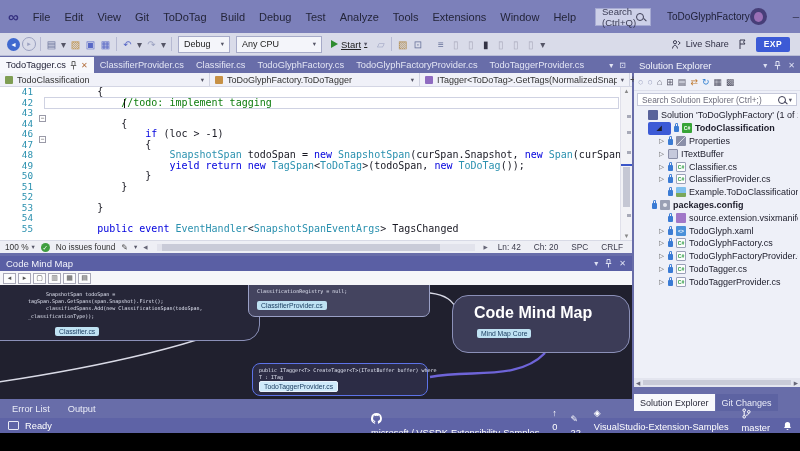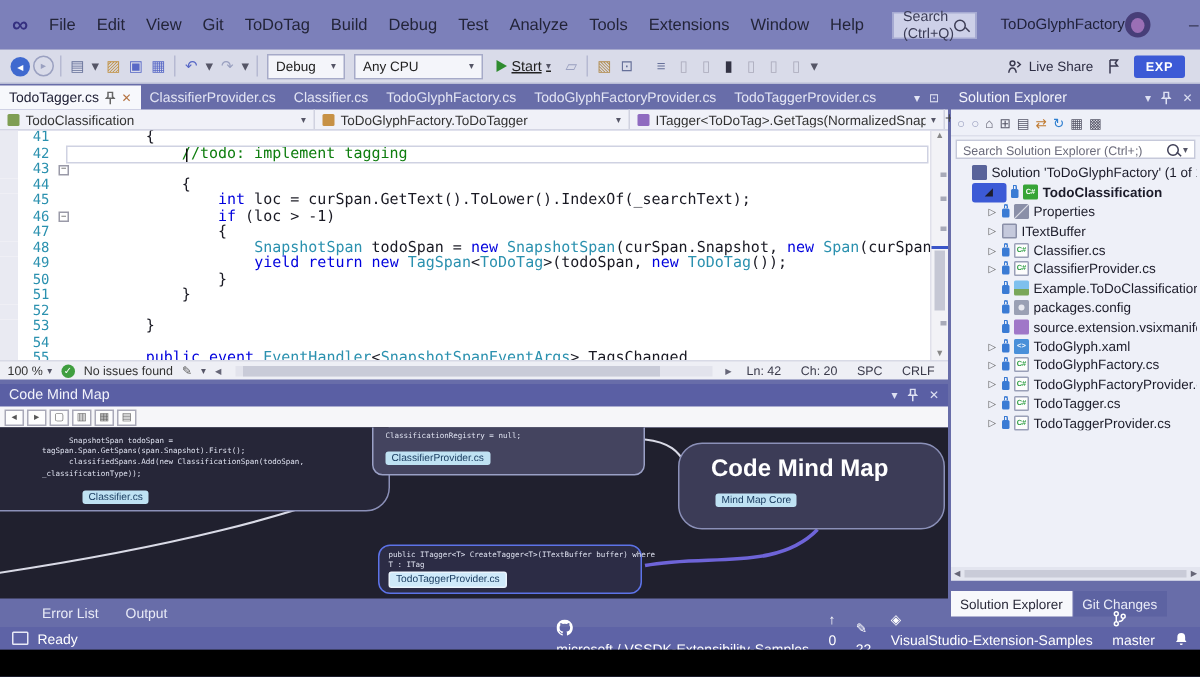--- a/index.html
+++ b/index.html
@@ -51,21 +51,21 @@
   .bseg .lbl{white-space:nowrap;overflow:hidden;flex:1;}
   .bseg .car{color:#556;font-size:6.5px;}
   .bicon{width:8px;height:8px;flex:none;border-radius:1px;}
   .bicon.project-icon{background:#7f9e53;}
   .bicon.class-icon{background:#c79145;}
   .bicon.method-icon{background:#8f6bc0;}
   #bplus{flex:1;display:flex;align-items:center;justify-content:center;font-size:10px;color:#444;}
 
   
   #editor{position:absolute;left:0;top:87px;width:620px;height:153px;background:#fff;overflow:hidden;font-family:"DejaVu Sans Mono",monospace;}
-  .crow{display:flex;height:10.5px;}
+  .crow{display:flex;height:10.5px;align-items:center;}
   .cind{width:12px;background:#e9eaf2;flex:none;}
   .cnum{width:26px;flex:none;font-size:9.3px;color:#2b91af;text-align:right;padding-right:5px;line-height:10.5px;box-sizing:border-box;}
   .cout{width:11px;flex:none;position:relative;}
   .fold{position:absolute;left:1px;top:1.5px;width:7px;height:7px;border:1px solid #9a9aa8;box-sizing:border-box;background:#fff;}
   .fold::before{content:"\2212";position:absolute;left:0;top:-0.5px;width:5px;font-size:6px;line-height:6px;color:#555;text-align:center;}
   pre.ctxt{margin:0;font-size:10px;line-height:10.5px;white-space:pre;}
   .tok-k{color:#0101dd;}.tok-y{color:#2b91af;}.tok-c{color:#0e7d0e;}.tok-p{color:#191923;}
   #curline{position:absolute;left:44px;right:1px;top:10px;height:11.5px;border:1px solid #cfd2e2;box-sizing:border-box;pointer-events:none;}
   #caret{position:absolute;left:124px;top:12px;width:1px;height:8.5px;background:#111;}
 
@@ -102,21 +102,21 @@
   #reg-code{left:257px;top:3px;}
   #prov-code{left:259px;top:82px;line-height:7px;}
   .badge{position:absolute;background:#bfe2f3;color:#173a5e;font-size:6.8px;padding:1px 4px;border-radius:2px;white-space:nowrap;}
   #clf-badge{left:55px;top:42px;}
   #reg-badge{left:257px;top:16px;}
   #center-badge{left:477px;top:44px;}
   #prov-badge{left:259px;top:96px;border:1px solid #eaf4fd;background:#cfeafa;}
   #center-title{position:absolute;left:474px;top:19px;font-size:16px;font-weight:600;color:#fff;}
 
   
-  #paneltabs{position:absolute;left:16px;top:399px;width:632px;height:19px;display:flex;gap:4px;align-items:center;padding-left:5px;}
+  #paneltabs{position:absolute;left:0;top:399px;width:632px;height:19px;display:flex;gap:4px;align-items:center;padding-left:5px;}
   .ptab{font-size:9.3px;color:#e9ebf7;padding:2px 7px;}
 
   
   #se{position:absolute;left:634px;top:57px;width:166px;height:361px;}
   #sehead{height:16px;display:flex;align-items:center;padding:0 5px;}
   #sebody{position:absolute;left:0;top:16px;width:166px;bottom:31px;background:#eef0f8;}
   #setools{height:17px;display:flex;align-items:center;gap:4px;padding:0 4px;border-bottom:1px solid #dddfeb;}
   .seti{font-size:9px;flex:none;}
   #sesearch{margin:2px 3px;height:13px;background:#fff;border:1px solid #c6c9da;display:flex;align-items:center;gap:3px;padding:0 4px;box-sizing:border-box;}
   #sesearch .ph{font-size:8.3px;color:#6a6a7a;white-space:nowrap;overflow:hidden;flex:1;}
@@ -326,26 +326,20 @@
           </span>
         </div>
         <div class="crow">
           <span class="cind"></span>
           <span class="cnum">44</span>
           <span class="cout"></span>
           <pre class="ctxt"><span class="tok-p">            {</span></pre>
         </div>
         <div class="crow">
           <span class="cind"></span>
-          <span class="cnum">45</span>
-          <span class="cout"></span>
-          <pre class="ctxt"><span class="tok-p">                </span><span class="tok-k">int</span><span class="tok-p"> loc = curSpan.GetText().ToLower().IndexOf(_searchText);</span></pre>
-        </div>
-        <div class="crow">
-          <span class="cind"></span>
           <span class="cnum">46</span>
           <span class="cout">
             <span class="fold"></span>
           </span>
           <pre class="ctxt"><span class="tok-p">                </span><span class="tok-k">if</span><span class="tok-p"> (loc &gt; -1)</span></pre>
         </div>
         <div class="crow">
           <span class="cind"></span>
           <span class="cnum">47</span>
           <span class="cout"></span>
@@ -551,21 +545,21 @@
             <span class="lock"></span>
             <span class="fi fi-cs"></span>
             <span class="tlabel">ClassifierProvider.cs</span>
           </div>
           <div class="trow" style="padding-left: 24px;">
             <span class="tarrow"></span>
             <span class="lock"></span>
             <span class="fi fi-image"></span>
             <span class="tlabel">Example.ToDoClassification.png</span>
           </div>
-          <div class="trow" style="padding-left: 24px;">
+          <div class="trow" style="padding-left: 8px; font-weight: bold;">
             <span class="tarrow"></span>
             <span class="lock"></span>
             <span class="fi fi-config"></span>
             <span class="tlabel">packages.config</span>
           </div>
           <div class="trow" style="padding-left: 24px;">
             <span class="tarrow"></span>
             <span class="lock"></span>
             <span class="fi fi-manifest"></span>
             <span class="tlabel">source.extension.vsixmanifest</span>

